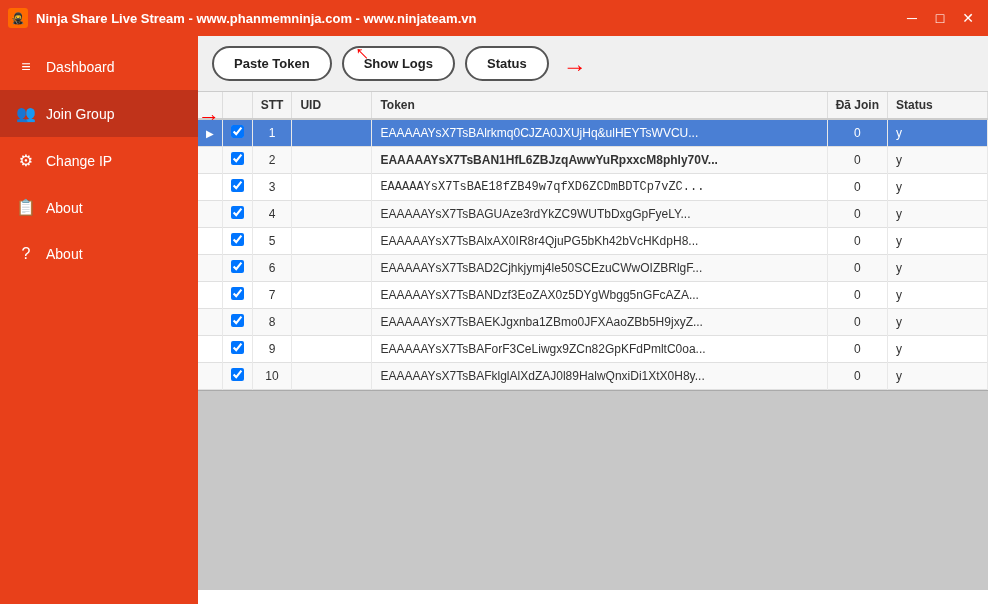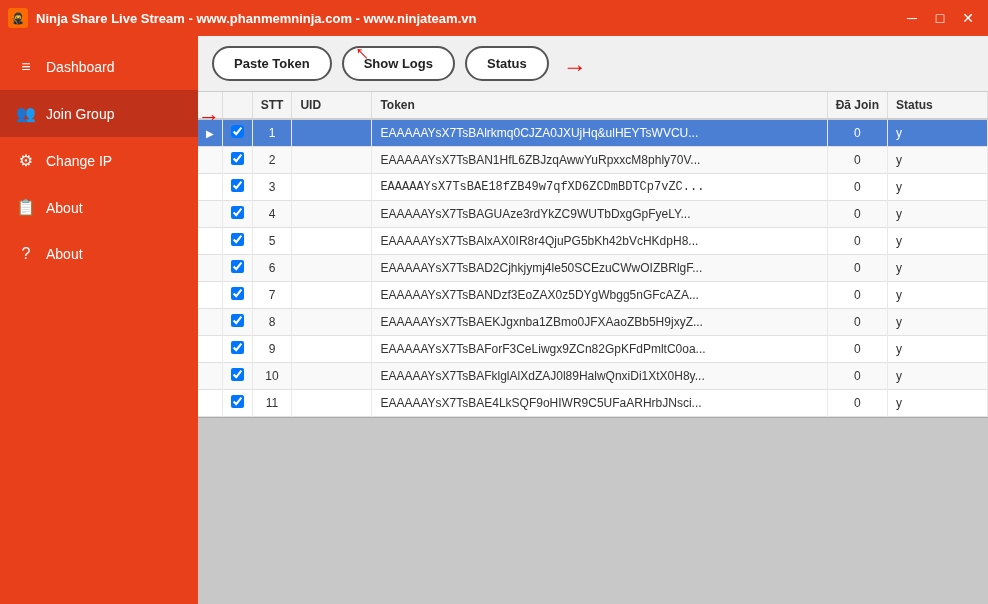--- a/index.html
+++ b/index.html
@@ -256,21 +256,21 @@
               <td class="col-uid"></td>
               <td class="col-token" style="max-width: 320px; overflow: hidden; text-overflow: ellipsis;">EAAAAAYsX7TsBAlrkmq0CJZA0JXUjHq&amp;ulHEYTsWVCU...</td>
               <td class="col-joined">0</td>
               <td class="col-status">y</td>
             </tr>
             <tr>
               <td class="col-arrow"></td>
               <td class="col-check"><input type="checkbox" checked="" style=""></td>
               <td class="col-stt">2</td>
               <td class="col-uid"></td>
-              <td class="col-token" style="max-width: 320px; overflow: hidden; text-overflow: ellipsis;">EAAAAAYsX7TsBAN1HfL6ZBJzqAwwYuRpxxcM8phly70V...</td>
+              <td class="col-token" style="max-width: 320px; overflow: hidden; text-overflow: ellipsis; font-weight: bold;">EAAAAAYsX7TsBAN1HfL6ZBJzqAwwYuRpxxcM8phly70V...</td>
               <td class="col-joined">0</td>
               <td class="col-status">y</td>
             </tr>
             <tr>
               <td class="col-arrow"></td>
               <td class="col-check"><input type="checkbox" checked="" style=""></td>
               <td class="col-stt">3</td>
               <td class="col-uid"></td>
               <td class="col-token" style="max-width: 320px; overflow: hidden; text-overflow: ellipsis; font-family: Liberation Mono, monospace;">EAAAAAYsX7TsBAE18fZB49w7qfXD6ZCDmBDTCp7vZC...</td>
               <td class="col-joined">0</td>
@@ -329,29 +329,20 @@
               <td class="col-token" style="max-width: 320px; overflow: hidden; text-overflow: ellipsis;">EAAAAAYsX7TsBAForF3CeLiwgx9ZCn82GpKFdPmltC0oa...</td>
               <td class="col-joined">0</td>
               <td class="col-status">y</td>
             </tr>
             <tr>
               <td class="col-arrow"></td>
               <td class="col-check"><input type="checkbox" checked="" style=""></td>
               <td class="col-stt">10</td>
               <td class="col-uid"></td>
               <td class="col-token" style="max-width: 320px; overflow: hidden; text-overflow: ellipsis;">EAAAAAYsX7TsBAFklglAlXdZAJ0l89HalwQnxiDi1XtX0H8y...</td>
-              <td class="col-joined">0</td>
-              <td class="col-status">y</td>
-            </tr>
-            <tr>
-              <td class="col-arrow"></td>
-              <td class="col-check"><input type="checkbox" checked="" style=""></td>
-              <td class="col-stt">11</td>
-              <td class="col-uid"></td>
-              <td class="col-token" style="max-width: 320px; overflow: hidden; text-overflow: ellipsis;">EAAAAAYsX7TsBAE4LkSQF9oHIWR9C5UFaARHrbJNsci...</td>
               <td class="col-joined">0</td>
               <td class="col-status">y</td>
             </tr>
           </tbody>
       </table>
       <div class="empty-area"></div>
     </div>
 
   </div>
 </div>

